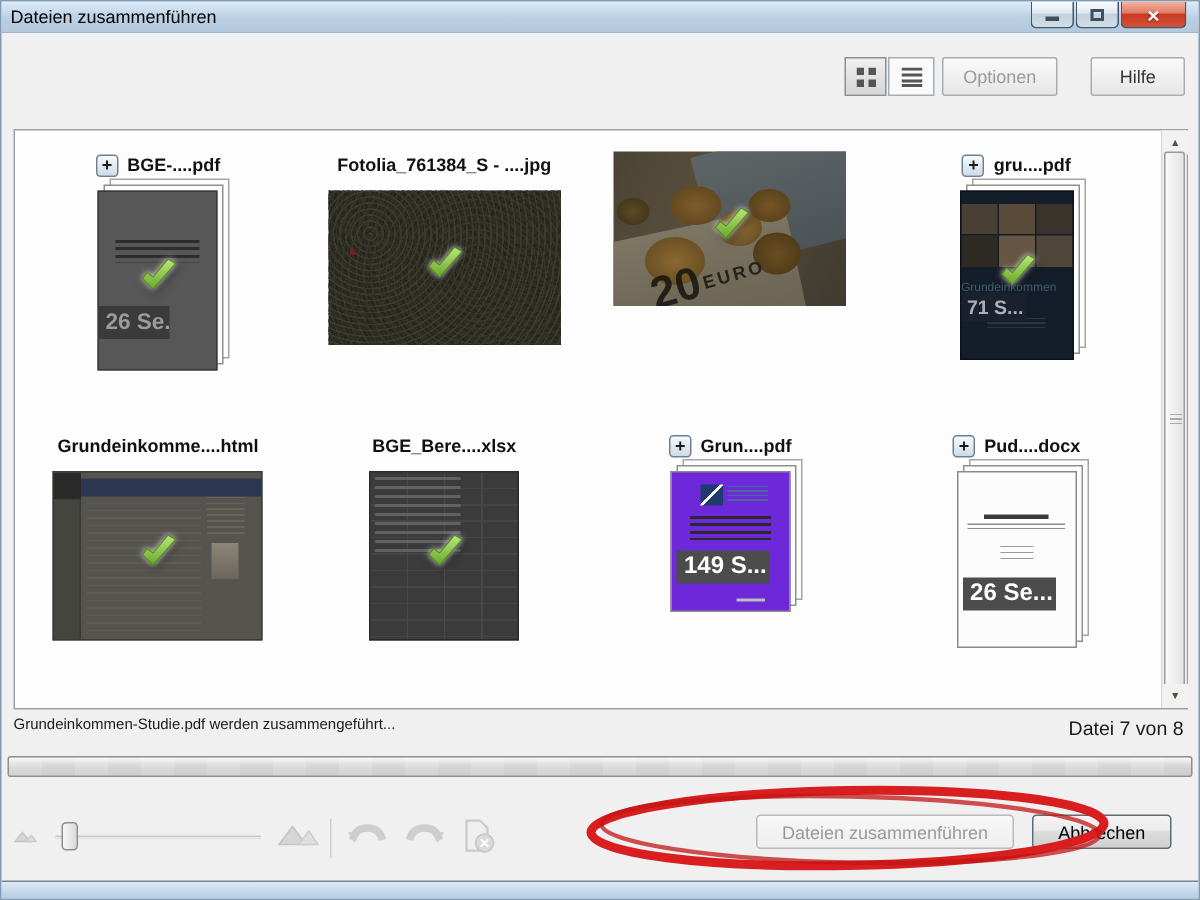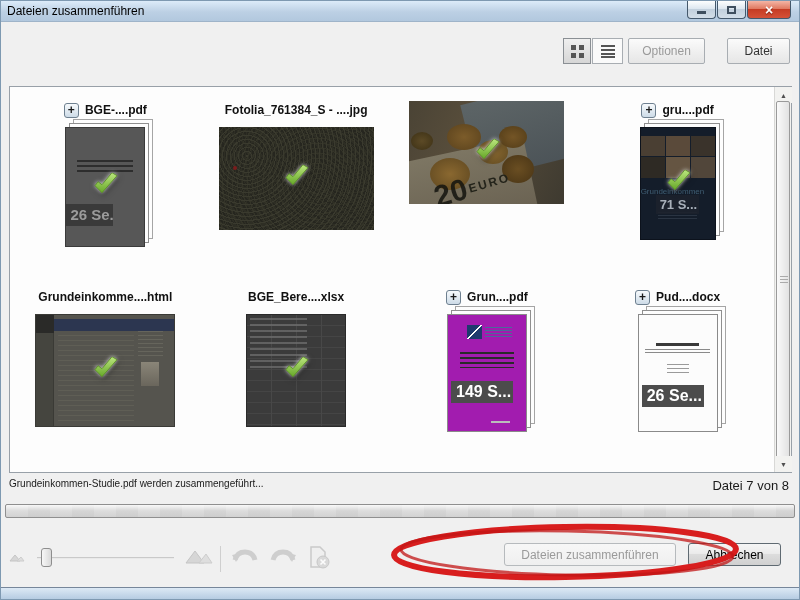--- a/index.html
+++ b/index.html
@@ -64,21 +64,21 @@
   }
   .thumb-wrap { position:relative; }
   .thumb { position:relative; overflow:hidden; }
   .stacked { box-shadow:4px -4px 0 -1px #fdfdfd, 4px -4px 0 0 #8f8f8f, 8px -8px 0 -1px #fdfdfd, 8px -8px 0 0 #a5a5a5; }
 
   .chk { position:absolute; left:50%; top:50%; transform:translate(-50%,-55%); z-index:5;
          filter:drop-shadow(0 0 2px rgba(255,255,255,.85)) drop-shadow(1px 2px 2px rgba(0,0,0,.5)); }
 
   .badge { position:absolute; left:0; font-weight:bold; white-space:nowrap; overflow:hidden; z-index:4; }
   .badge-dark  { top:64%; width:60%; background:#3a3a3a; color:#9b9b9b; font-size:15px; padding:2px 2px 3px 4px; }
-  .badge-gru   { top:60%; width:58%; background:rgba(28,34,44,.88); color:#a8b0ba; font-size:13px; padding:2px 2px 2px 4px;margin-left:15px; }
+  .badge-gru   { top:60%; width:58%; background:rgba(28,34,44,.88); color:#a8b0ba; font-size:13px; padding:2px 2px 2px 4px; }
   .badge-light { left:4%; top:57%; width:80%; background:#4c4c4c; color:#fff; font-size:16px; padding:2px 2px 2px 5px; }
   .badge-pud   { top:60%; }
 
   
   .t-bge { width:80px; height:120px; background:#575757; border:1px solid #3a3a3a; }
   .bge-text { position:absolute; left:14%; top:27%; width:72%; height:15px;
               background:repeating-linear-gradient(#2d2d2d 0 2px, transparent 2px 5px); }
   
   .t-crowd { width:155px; height:103px; background-color:#26261f;
     background-image:
@@ -122,21 +122,21 @@
   .h-top { position:absolute; left:13%; top:4%; width:87%; height:10%; background:#2c3650; }
   .h-logo { position:absolute; left:0; top:0; width:13%; height:16%; background:#2a2a28; }
   .h-side { position:absolute; left:0; top:16%; width:13%; height:84%; background:#45453f;
             border-right:1px solid #3a3a35; }
   .h-main { position:absolute; left:16%; top:18%; width:55%; height:78%;
             background:repeating-linear-gradient(#5f5e55 0 1px, transparent 1px 5px); }
   .h-photo { position:absolute; left:76%; top:42%; width:13%; height:22%; background:linear-gradient(#8a8578,#6a665c); }
   .h-col { position:absolute; left:74%; top:14%; width:18%; height:24%;
            background:repeating-linear-gradient(#66655c 0 1px, transparent 1px 4px); }
   
-  .t-grun { width:80px; height:118px; background:#a21caf; border:1px solid #8a8a8a; }
+  .t-grun { width:80px; height:94px; background:#6d28d9; border:1px solid #8a8a8a; }
   .logo-sq { position:absolute; left:25%; top:9%; width:15px; height:14px; background:#1e3a6e;
              background-image:linear-gradient(135deg, transparent 45%, #fff 45%, #fff 55%, transparent 55%); }
   .logo-lines { position:absolute; left:48%; top:10%; width:34%; height:10px;
                 background:repeating-linear-gradient(#4a6a9a 0 1px, transparent 1px 3px); }
   .g-lines { position:absolute; left:15%; top:32%; width:70%; height:16px;
              background:repeating-linear-gradient(#2a2a2a 0 2px, transparent 2px 5px); }
   .g-line-sm { position:absolute; left:55%; bottom:7%; width:25%; height:2px; background:#bbb; }
   
   .t-pud { width:80px; height:118px; background:#fcfcfc; border:1px solid #8a8a8a; }
   .p-title { position:absolute; left:22%; top:24%; width:56%; height:3px; background:#3a3a3a; }
@@ -220,21 +220,21 @@
 </div>
 <div class="toggle-btn toggle-list">
   <svg width="14" height="13" viewBox="0 0 14 13">
     <rect x="0" y="0" width="14" height="2" fill="#555"></rect>
       <rect x="0" y="4" width="14" height="2" fill="#555"></rect>
     <rect x="0" y="8" width="14" height="2" fill="#555"></rect>
       <rect x="0" y="11" width="14" height="2" fill="#555"></rect>
   </svg>
 </div>
 <div class="top-btn btn-options">Optionen</div>
-<div class="top-btn btn-help">Datei</div>
+<div class="top-btn btn-help">Hilfe</div>
 
 <div class="content">
   <div class="grid">
 
     <div class="cell">
       <div class="cell-label">
         <span class="plus">+</span>
         <span class="fname">BGE-....pdf</span>
       </div>
       <div class="thumb-wrap">

